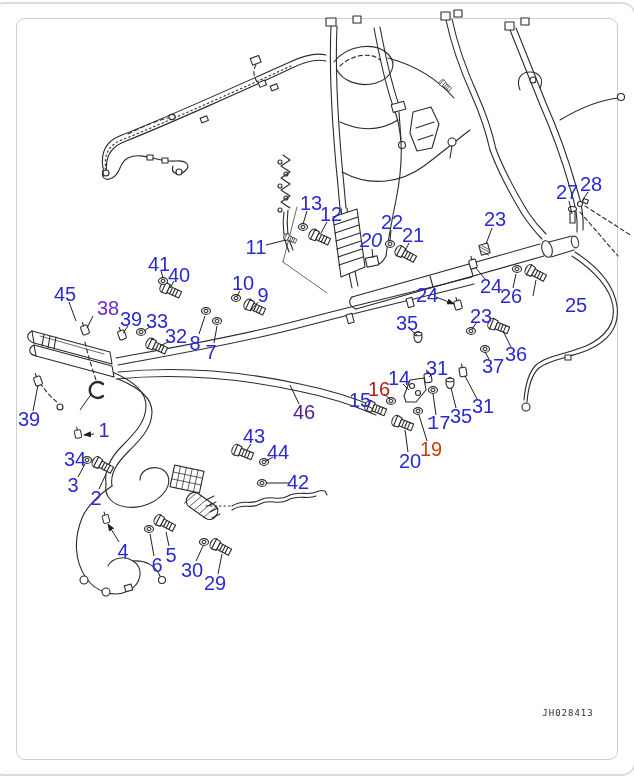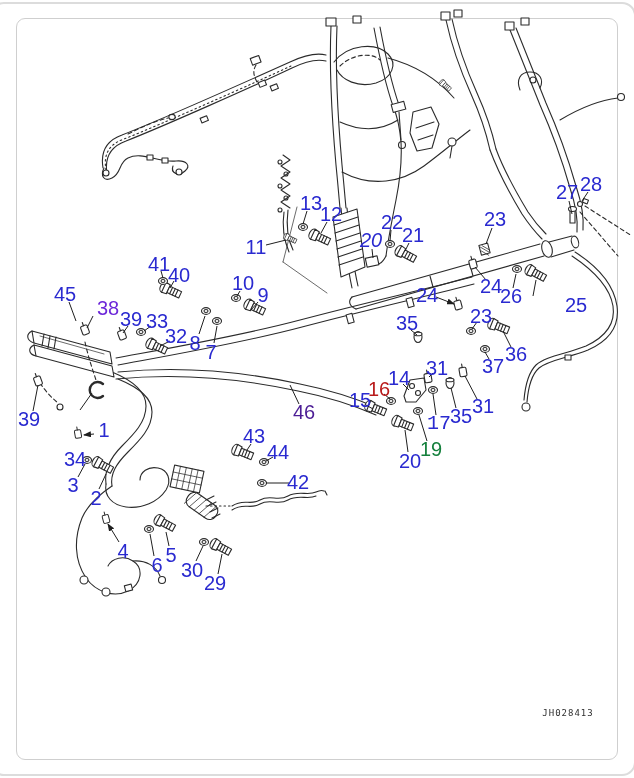--- a/index.html
+++ b/index.html
@@ -339,21 +339,21 @@
       <div class="callout" style="left: 263px; top: 295px; color: rgb(42, 42, 208);">9</div>
       <div class="callout" style="left: 243px; top: 283px; color: rgb(42, 42, 208);">10</div>
       <div class="callout" style="left: 256px; top: 247px; color: rgb(42, 42, 208);">11</div>
       <div class="callout" style="left: 331px; top: 214px; color: rgb(42, 42, 208);">12</div>
       <div class="callout" style="left: 311px; top: 203px; color: rgb(42, 42, 208);">13</div>
       <div class="callout" style="left: 399px; top: 378px; color: rgb(42, 42, 208);">14</div>
       <div class="callout" style="left: 360px; top: 400px; color: rgb(42, 42, 208);">15</div>
       <div class="callout" style="left: 379px; top: 389px; color: #b91c1c;">16</div>
       <div class="callout" style="left: 439px; top: 424px; color: rgb(42, 42, 208); font-family: Liberation Mono, monospace;">17</div>
       <div class="callout" style="left: 410px; top: 461px; color: rgb(42, 42, 208);">20</div>
-      <div class="callout" style="left: 431px; top: 449px; color: #15803d;">19</div>
+      <div class="callout" style="left: 431px; top: 449px; color: #c2410c;">19</div>
       <div class="callout" style="left: 371px; top: 240px; color: rgb(42, 42, 208); font-style: italic;">20</div>
       <div class="callout" style="left: 413px; top: 235px; color: rgb(42, 42, 208);">21</div>
       <div class="callout" style="left: 392px; top: 222px; color: rgb(42, 42, 208);">22</div>
       <div class="callout" style="left: 495px; top: 219px; color: rgb(42, 42, 208);">23</div>
       <div class="callout" style="left: 481px; top: 316px; color: rgb(42, 42, 208);">23</div>
       <div class="callout" style="left: 427px; top: 295px; color: rgb(42, 42, 208);">24</div>
       <div class="callout" style="left: 491px; top: 286px; color: rgb(42, 42, 208);">24</div>
       <div class="callout" style="left: 531px; top: 305px; color: rgb(42, 42, 208); margin-left: 45px;">25</div>
       <div class="callout" style="left: 511px; top: 296px; color: rgb(42, 42, 208);">26</div>
       <div class="callout" style="left: 567px; top: 192px; color: rgb(42, 42, 208);">27</div>

